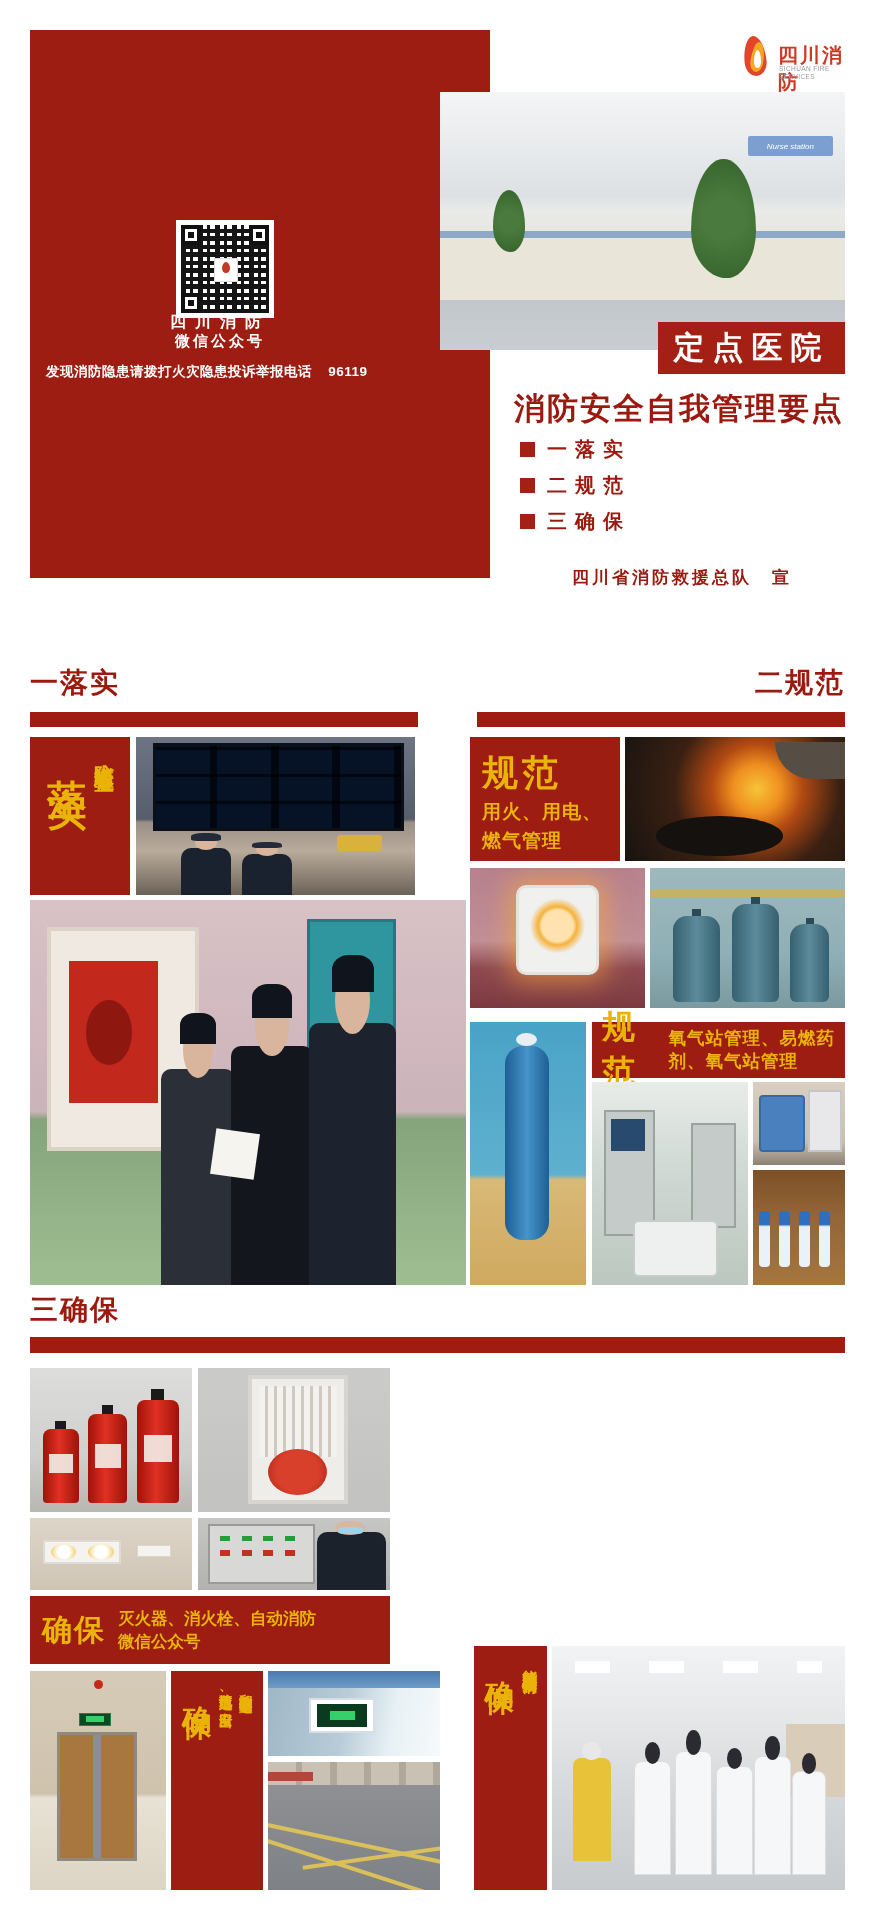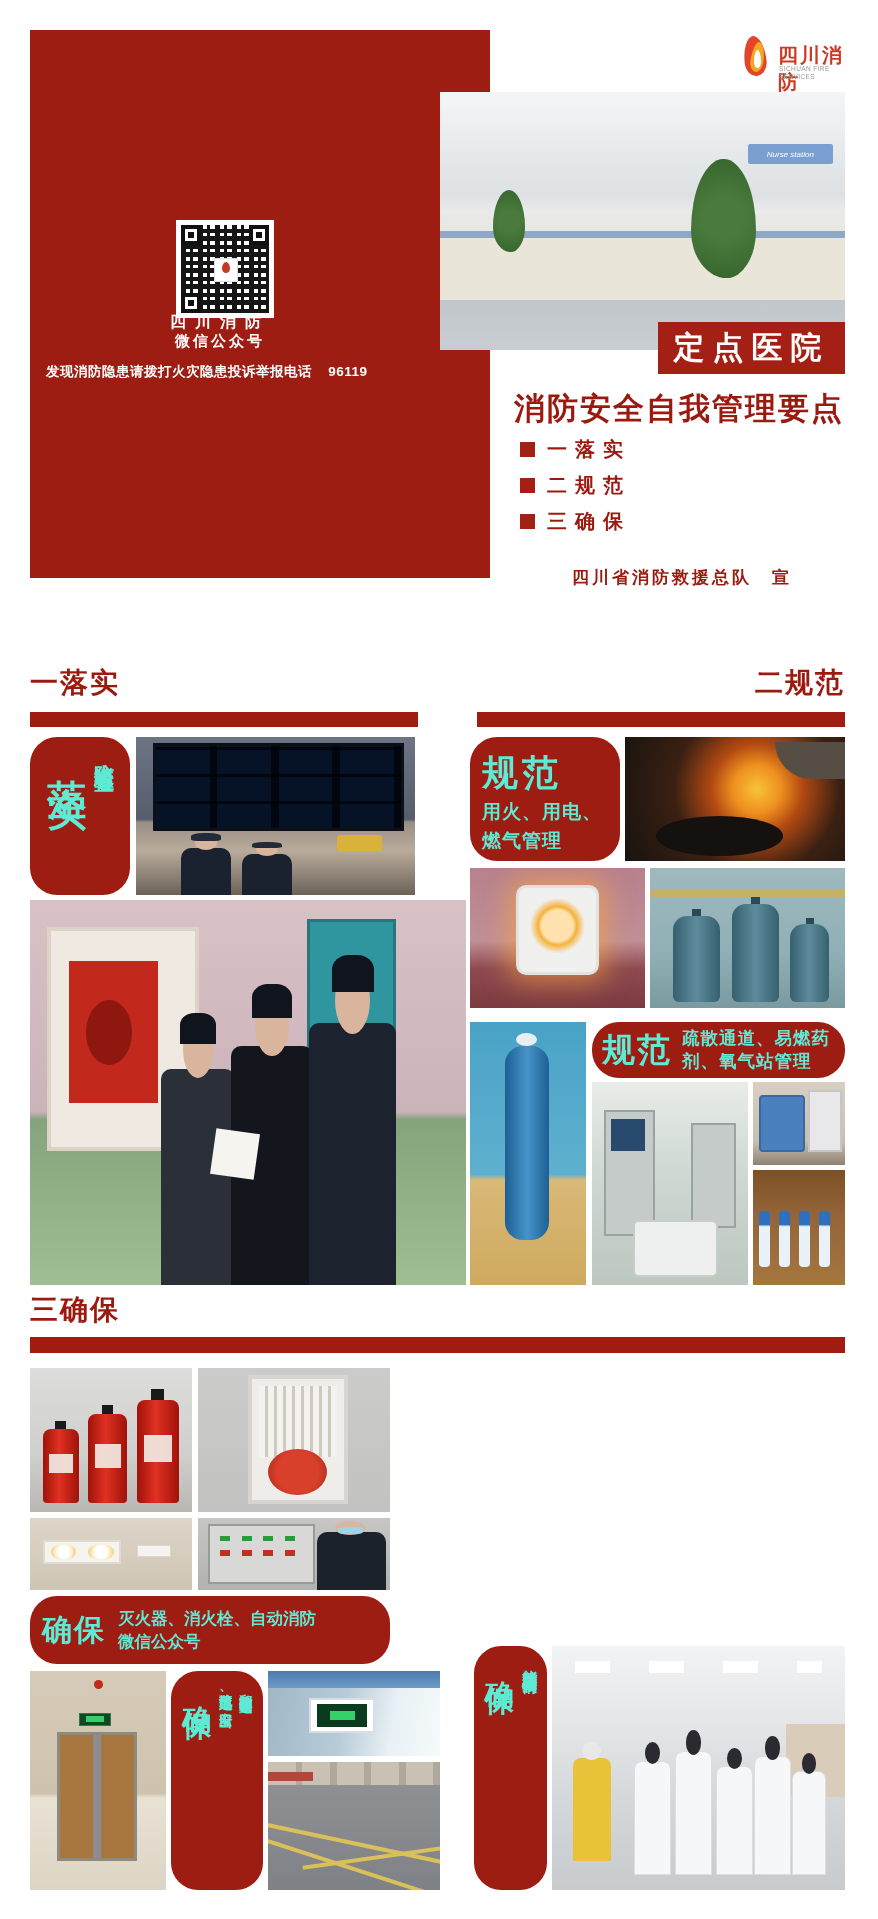--- a/index.html
+++ b/index.html
@@ -35,21 +35,21 @@
           display:flex;align-items:center;justify-content:center;}
   .subtitle{color:#9a1a0f;font-weight:bold;font-size:31px;letter-spacing:2px;white-space:nowrap;}
   .bullet-row{display:flex;align-items:center;gap:12px;}
   .bullet-sq{width:15px;height:15px;background:#a42015;}
   .bullet-tx{color:#9a1a0f;font-weight:bold;font-size:20px;letter-spacing:8px;}
   .publisher{color:#9a1a0f;font-weight:bold;font-size:17px;letter-spacing:3px;white-space:nowrap;margin-top:12px;}
 
   
   .sec-title{color:#9a1a0f;font-weight:bold;font-size:28px;letter-spacing:2px;}
   .sec-bar{background:#a01b10;}
-  .rlabel{background:#9e1d12;color:#5eead4;box-sizing:border-box;border-radius:27px;}
+  .rlabel{background:#9e1d12;color:#eab308;box-sizing:border-box;}
   .vtext{writing-mode:vertical-lr;text-orientation:upright;line-height:1.12;}
   .lab-implement{display:flex;justify-content:center;gap:4px;padding-top:10px;}
   .lab-implement .big{font-size:40px;font-weight:bold;letter-spacing:9px;}
   .lab-implement .small{font-size:20px;font-weight:bold;letter-spacing:2px;}
   .lab-reg{padding:12px 12px;}
   .lab-reg .big{font-size:36px;font-weight:bold;letter-spacing:4px;display:block;}
   .lab-reg .ln{font-size:19px;font-weight:bold;letter-spacing:1px;line-height:1.5;display:block;}
   .lab-banner{display:flex;align-items:center;gap:10px;padding:0 10px;}
   .lab-banner .big{font-size:33px;font-weight:bold;letter-spacing:2px;}
   .lab-banner .ln{font-size:17.5px;font-weight:bold;letter-spacing:1px;line-height:1.3;display:block;white-space:nowrap;}
@@ -197,21 +197,21 @@
     <div class="abs logo-sub" style="left:39px;top:29px;">
       <span>SICHUAN FIRE</span><br>
       <span>SERVICES</span>
     </div>
   </div>
 
   <div class="ph" id="ph-lobby" style="left:440px;top:92px;width:405px;height:258px;">
     <div class="shape lob-counter"></div>
     <div class="shape lob-plant" style="left:13%;top:38%;width:8%;height:24%;"></div>
     <div class="shape lob-plant" style="left:62%;top:26%;width:16%;height:46%;"></div>
-    <div class="shape lob-sign" style="right:3%;top:17%;width:21%;height:8%;margin-top:8px;">Nurse station</div>
+    <div class="shape lob-sign" style="right:3%;top:17%;width:21%;height:8%;">Nurse station</div>
   </div>
 
   <div class="abs banner" style="left:658px;top:322px;width:187px;height:52px;">定点医院</div>
 
   <div class="abs subtitle" style="left:514px;top:388px;">消防安全自我管理要点</div>
   <div class="abs" style="left:520px;top:436px;">
     <div class="bullet-row" style="margin-bottom:9px;">
       <span class="bullet-sq"></span>
       <span class="bullet-tx">一落实</span>
     </div>
@@ -264,21 +264,21 @@
   </div>
   <div class="ph" id="ph-gas" style="left:650px;top:868px;width:195px;height:140px;">
     <div class="shape gas-pipe" style="left:0;right:0;top:16%;height:5%;"></div>
     <div class="shape gas-cyl" style="left:12%;bottom:4%;width:24%;height:62%;"></div>
     <div class="shape gas-cyl" style="left:42%;bottom:4%;width:24%;height:70%;"></div>
     <div class="shape gas-cyl" style="left:72%;bottom:4%;width:20%;height:56%;"></div>
   </div>
   <div class="abs rlabel lab-banner" style="left:592px;top:1022px;width:253px;height:56px;">
     <span class="big">规范</span>
     <span>
-      <span class="ln">疏散通道、易燃药</span>
+      <span class="ln">氧气站管理、易燃药</span>
       <span class="ln">剂、氧气站管理</span>
     </span>
   </div>
   <div class="ph" id="ph-oxygen" style="left:470px;top:1022px;width:116px;height:263px;">
     <div class="shape oxy-cyl"></div>
     <div class="shape oxy-gauge"></div>
   </div>
   <div class="ph" id="ph-icu" style="left:592px;top:1082px;width:156px;height:203px;">
     <div class="shape icu-eq" style="left:8%;top:14%;width:30%;height:60%;"></div>
     <div class="shape icu-scr" style="left:12%;top:18%;width:22%;height:16%;"></div>

